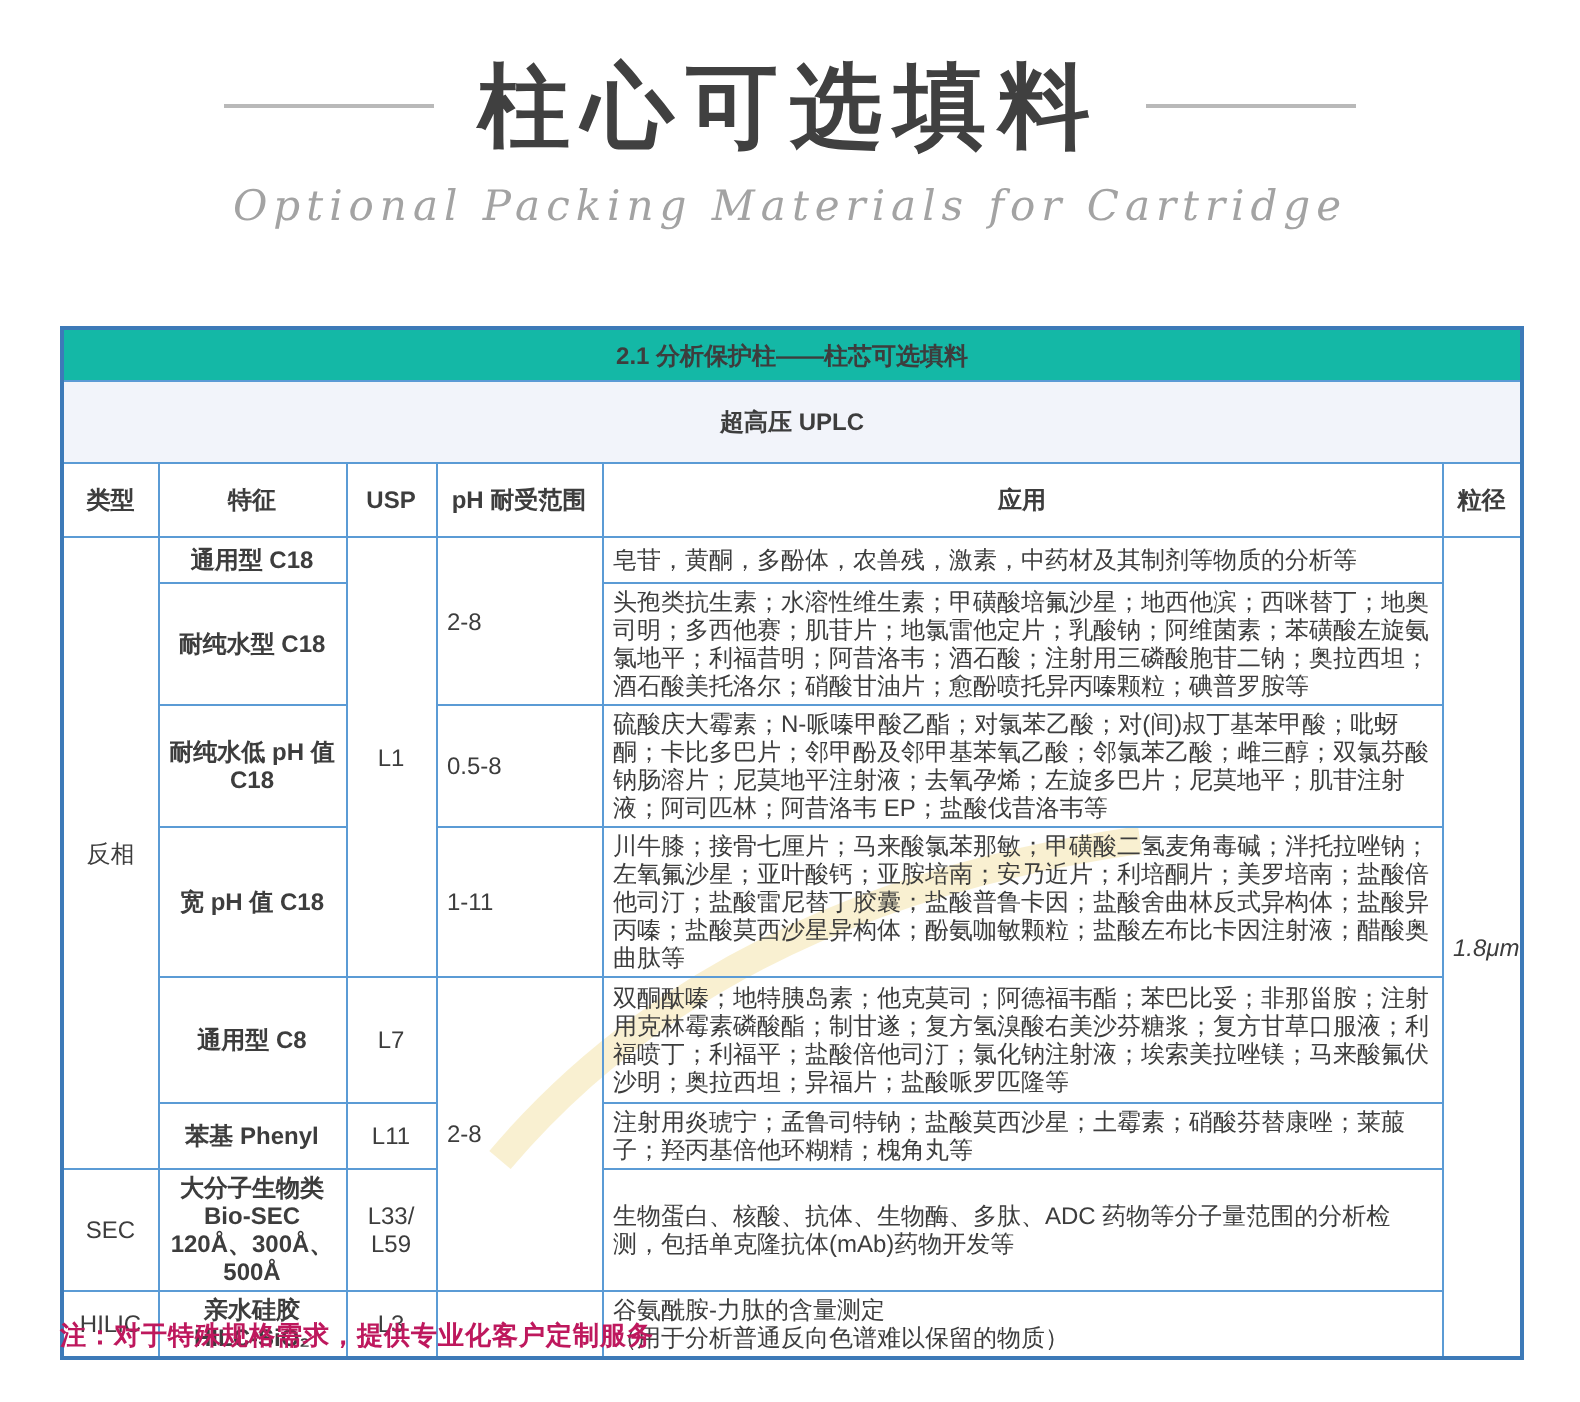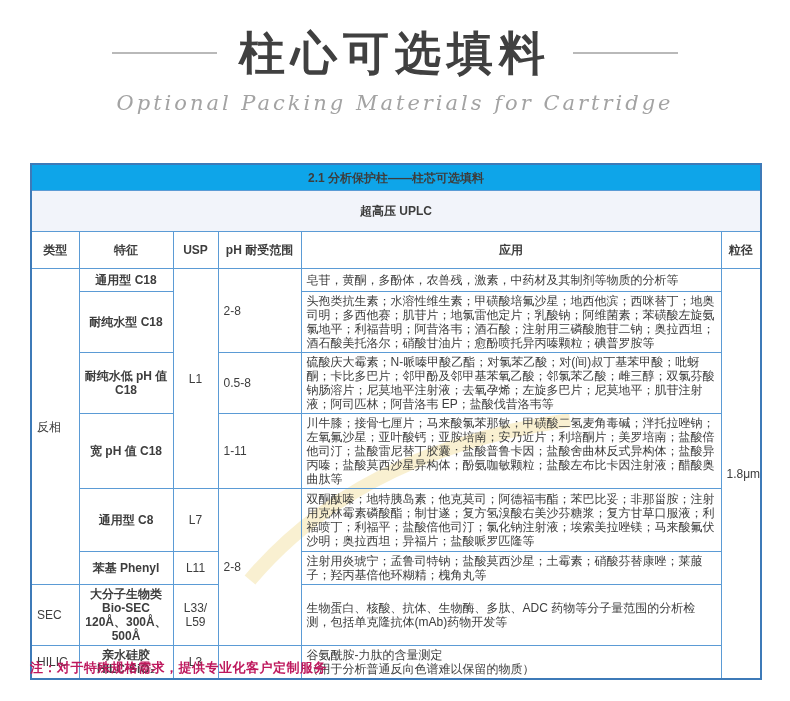--- a/index.html
+++ b/index.html
@@ -31,29 +31,29 @@
   
   .tbl-wrap{position:absolute;top:163px;left:30px;width:730px;z-index:1;}
   table.main{
     border-collapse:collapse;table-layout:fixed;width:730px;
     border:2px solid #3d7ab8;background:transparent;
   }
   table.main td,table.main th{
     border:1px solid #5b9bd5;padding:2px 5px;vertical-align:middle;
     font-size:12px;line-height:14px;color:#3d3d3d;overflow:hidden;
   }
-  th.section-h{height:21px;font-size:13.5px;font-weight:bold;text-align:center;background:#0ea5e9;}
+  th.section-h{height:21px;font-size:13.5px;font-weight:bold;text-align:center;background:#14b8a6;}
   th.uplc-h{height:36px;font-size:13.5px;font-weight:bold;text-align:center;background:#f2f4fa;}
   th.col-h{height:32px;font-size:12.5px;font-weight:bold;text-align:center;background:#ffffff;margin-left:24px;}
-  td.c-type{text-align:left;font-size:12.5px;}
+  td.c-type{text-align:center;font-size:12.5px;}
   td.c-feat{text-align:center;font-weight:bold;white-space:pre-line;font-size:12.5px;}
   td.c-usp{text-align:center;}
   td.c-ph{text-align:left;}
   td.c-app{text-align:left;white-space:pre-line;padding:2px 7px;}
-  td.c-size{text-align:left;padding:2px 1px;font-size:12px;}
+  td.c-size{text-align:left;padding:2px 1px;font-size:12px;font-style:italic;}
   tr.r1{height:23px;} tr.r2{height:56px;} tr.r3{height:57px;} tr.r4{height:74px;}
   tr.r5{height:63px;} tr.r6{height:30px;padding-left:38px;} tr.r7{height:61px;} tr.r8{height:31px;}
   
   .footer-note{
     position:absolute;top:659px;left:30px;z-index:1;
     font-size:13px;font-weight:bold;color:#be185d;letter-spacing:0.5px;
   }
 </style>
 </head>
 <body>

